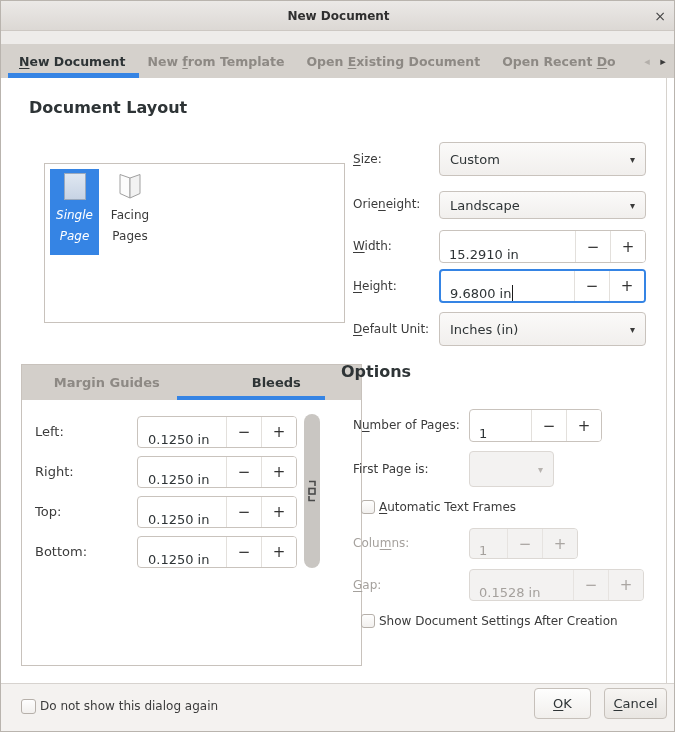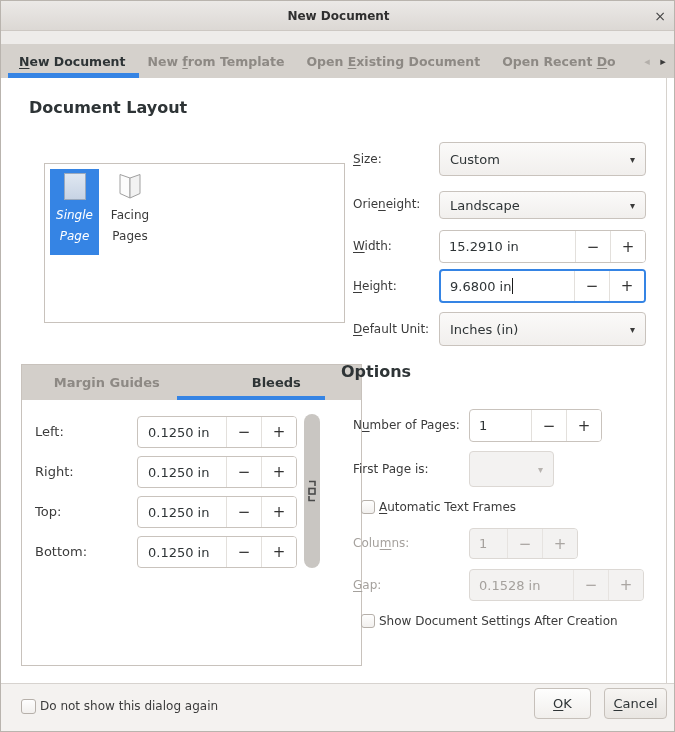--- a/index.html
+++ b/index.html
@@ -51,21 +51,21 @@
   
   .dropdown{display:flex;align-items:center;background:linear-gradient(#fbfaf9,#f1efed);
     border:1px solid #c9c3bd;border-radius:4px;font-size:13px;color:#2e3436;padding:0 10px;}
   .dropdown .dd-value{flex:1;}
   .dd-arrow{font-size:10px;color:#3a3a3a;}
   .dropdown.disabled{background:#f3f2f1;border-color:#dcd8d4;}
   .dropdown.disabled .dd-arrow{color:#b7b3af;}
 
   
   .spinbox{display:flex;background:#fff;border:1px solid #c9c3bd;border-radius:4px;font-size:13px;color:#2e3436;overflow:hidden;}
-  .spin-text{flex:1;display:flex;align-items:center;padding-left:9px;white-space:nowrap;overflow:hidden;}
+  .spin-text{flex:1;display:flex;align-items:flex-end;padding-left:9px;white-space:nowrap;overflow:hidden;}
   .spin-btn{width:35px;flex:none;display:flex;align-items:center;justify-content:center;border-left:1px solid #e3e0dc;
     font-size:15px;color:#333;background:#fff;}
   .spinbox.focused{border:2px solid #3584e4;}
   .spinbox.disabled{background:#f3f2f1;border-color:#dcd8d4;color:#a5a19d;}
   .spinbox.disabled .spin-btn{background:#f3f2f1;color:#aaa6a2;border-left-color:#e6e3e0;}
   .caret{display:inline-block;width:1px;height:16px;background:#1a1a1a;margin-left:1px;vertical-align:middle;}
 
   
   #margins-panel{left:20px;top:363px;width:341px;height:302px;background:#fff;border:1px solid #c8c2bc;}
   #margins-header{position:absolute;left:0;top:0;width:100%;height:35px;background:#d3cfca;display:flex;}

